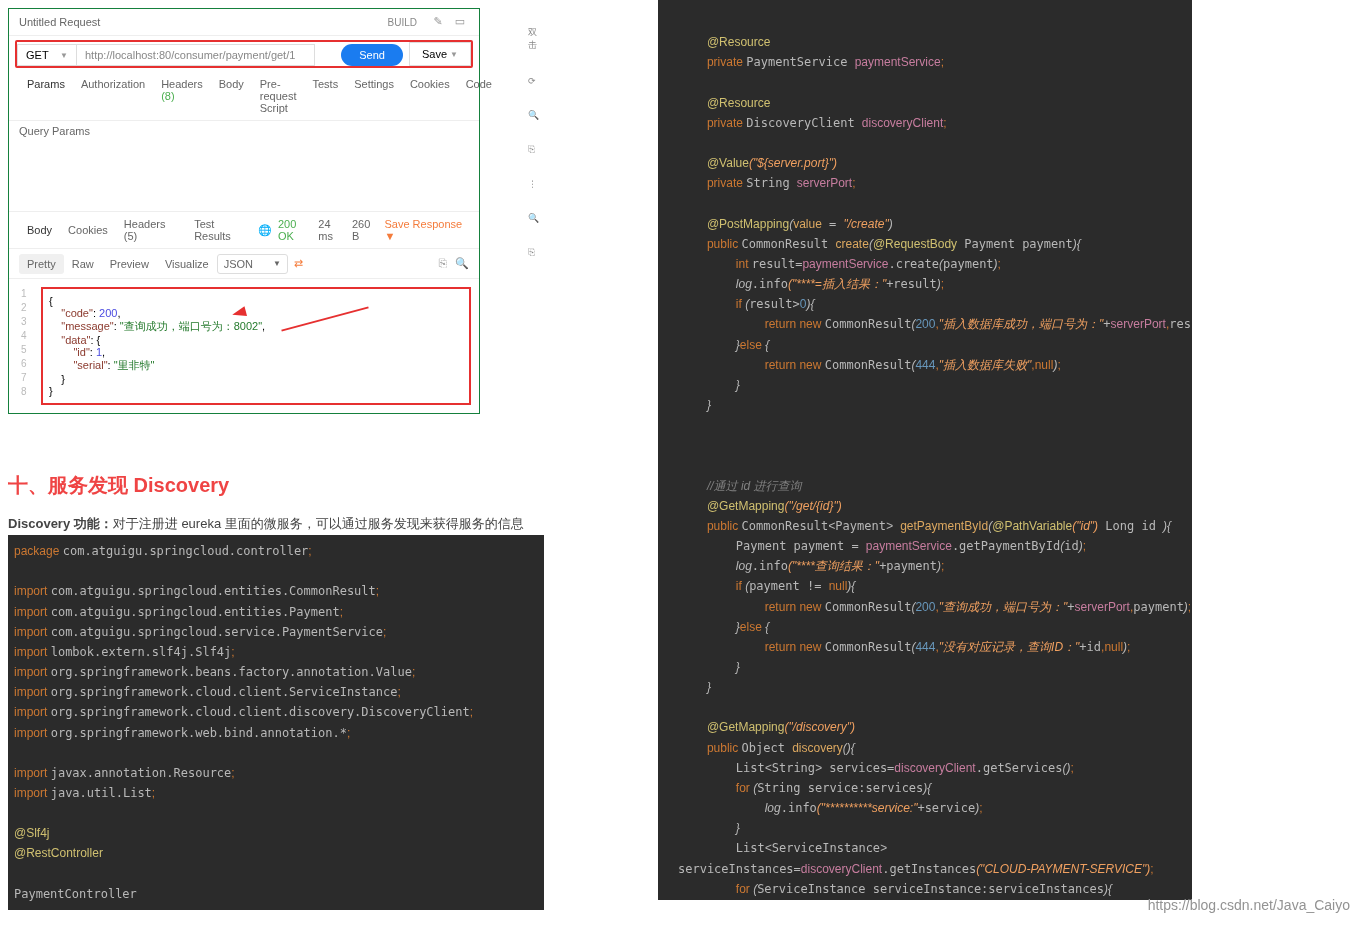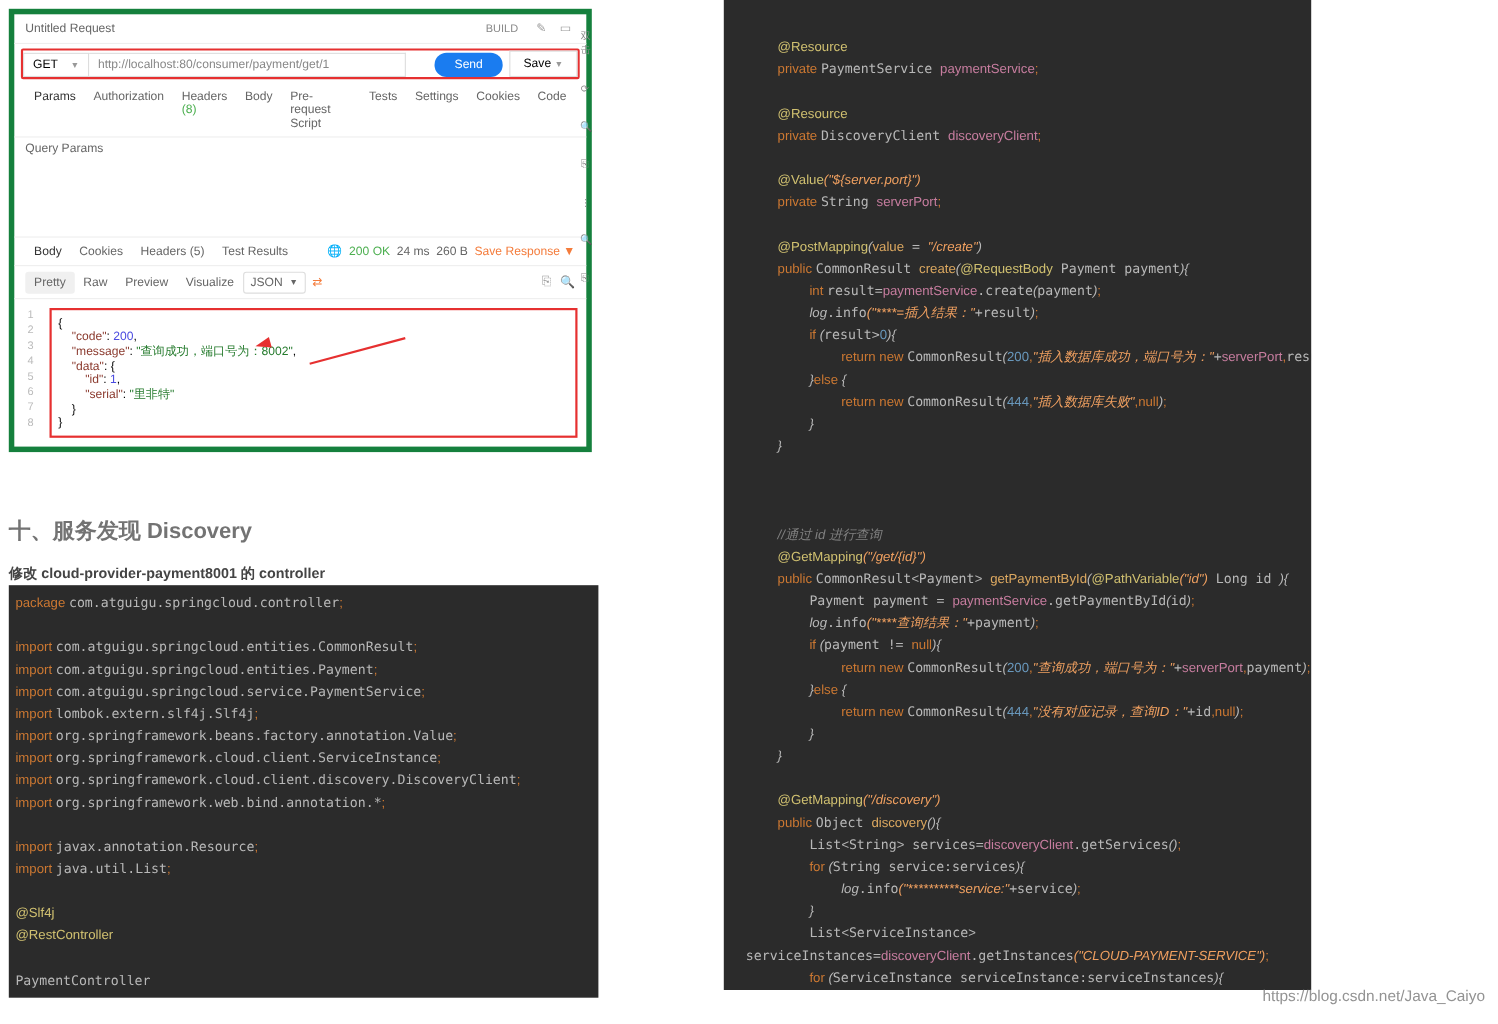--- a/index.html
+++ b/index.html
@@ -1,19 +1,19 @@
 <!DOCTYPE html>
 <html><head>
 <meta charset="utf-8">
 <style>
 *{margin:0;padding:0;box-sizing:border-box;font-family:-apple-system,BlinkMacSystemFont,"Segoe UI",Arial,sans-serif}
 body{background:#fff;display:flex;width:1362px;height:931px;overflow:hidden}
 .left-col{width:660px;padding:8px 0 0 8px;position:relative}
 .right-col{width:702px;background:#fff}
-.postman{border:5px solid #15803d;width:530px;background:#fff;font-size:11px}
+.postman{border:1px solid #15803d;width:472px;background:#fff;font-size:11px}
 .pm-top{display:flex;align-items:center;padding:6px 10px;border-bottom:1px solid #eee}
 .pm-title{flex:1;color:#666}
 .pm-build{color:#888;font-size:10px;margin-right:8px}
 .pm-icon{width:18px;height:14px;margin-left:4px;display:inline-block;color:#999;font-size:11px;text-align:center}
 .pm-url-row{display:flex;padding:0;border:2px solid #e63030;border-radius:2px;margin:4px 6px;align-items:flex-end}
 .pm-method{width:60px;padding:4px 8px;border:1px solid #ddd;font-size:11px;display:flex;align-items:center;justify-content:space-between}
 .pm-method span.caret{color:#999;font-size:8px}
 .pm-url{flex:1;padding:4px 8px;border:1px solid #ddd;border-left:none;color:#888;font-size:11px}
 .pm-send{background:#1a7cf0;color:#fff;padding:5px 18px;border-radius:11px;margin-left:26px;font-size:11px;font-weight:500}
 .pm-save{padding:5px 12px;border:1px solid #ddd;margin-left:6px;font-size:11px;display:flex;align-items:center}
@@ -31,31 +31,31 @@
 .pm-tr{display:flex;border:1px solid #eee;border-top:none;font-size:11px;color:#bbb}
 .pm-resp{display:flex;padding:6px 10px;border-top:1px solid #eee;border-bottom:1px solid #eee;font-size:11px;color:#666;align-items:center}
 .pm-resp .active{color:#333}
 .pm-rtab{padding:0 8px}
 .pm-resp-right{margin-left:auto;display:flex;align-items:center;gap:6px}
 .status-ok{color:#4caf50}
 .save-resp{color:#f47c3c}
 .pm-view{display:flex;padding:4px 10px;border-bottom:1px solid #eee;font-size:11px;color:#666;align-items:center}
 .pm-view>span{padding:4px 8px}
 .pm-view .pretty{background:#f0f0f0;border-radius:3px}
-.pm-view .json{border:1px solid #ddd;padding:3px 6px;border-radius:3px;display:flex;align-items:center;gap:6px}
+.pm-view .json{border:1px solid #ddd;padding:3px 6px;border-radius:3px;display:flex;align-items:center;gap:20px}
 .pm-view-right{margin-left:auto;display:flex;gap:8px;color:#999}
 .pm-body{padding:8px;font-family:Menlo,Consolas,monospace;font-size:11px;position:relative}
 .pm-json-box{border:2px solid #e63030;padding:6px;margin-left:24px}
 .ln{color:#bbb;position:absolute;left:12px;font-size:10px;line-height:14px}
 .jk{color:#8b3a2e}
 .jv{color:#247a2c}
 .jn{color:#4a4ae0}
 .arrow-line{position:absolute;top:318px;left:280px;width:90px;height:2px;background:#e63030;transform:rotate(-15deg)}
 .arrow-head{position:absolute;top:308px;left:232px;width:0;height:0;border-right:14px solid #e63030;border-top:5px solid transparent;border-bottom:5px solid transparent;transform:rotate(-15deg)}
-.heading{font-size:20px;font-weight:700;margin:58px 0 14px;color:#737373}
+.heading{font-size:20px;font-weight:700;margin:58px 0 14px;color:#ef4444}
 .para{font-size:13px;color:#444;line-height:1.7}
 .para strong{font-weight:700}
 .code-block{background:#2b2b2b;font-family:Menlo,Consolas,monospace;font-size:12px;line-height:1.68;color:#b8b8b8;padding:6px;white-space:pre;width:536px;overflow:hidden}
 .code-block2{background:#2b2b2b;font-family:Menlo,Consolas,monospace;font-size:12px;line-height:1.68;color:#b8b8b8;padding:12px 20px;white-space:pre;margin-left:-2px;width:534px;overflow:hidden;height:900px}
 .kw{color:#cc7832}
 .str{color:#f0a060;font-style:italic}
 .ann{color:#d0c070}
 .mtd{color:#dca860}
 .fld{color:#c77d9f}
 .cmt{color:#808080;font-style:italic}
@@ -149,21 +149,21 @@
     <span>双击</span>
     <span>⟳</span>
     <span>🔍</span>
     <span>⎘</span>
     <span>⋮</span>
     <span>🔍</span>
     <span>⎘</span>
   </div>
 
   <div class="heading">十、服务发现 Discovery</div>
-  <div class="para"><strong>修改 cloud-provider-payment8001 的 controller</strong></div>
+  <div class="para"><strong>Discovery 功能：</strong><span>对于注册进 eureka 里面的微服务，可以通过服务发现来获得服务的信息</span></div>
 
   <div class="code-block"><span class="kw">package </span>com.atguigu.springcloud.controller<span class="sep">;</span>
 
 <span class="kw">import </span>com.atguigu.springcloud.entities.CommonResult<span class="sep">;</span>
 <span class="kw">import </span>com.atguigu.springcloud.entities.Payment<span class="sep">;</span>
 <span class="kw">import </span>com.atguigu.springcloud.service.PaymentService<span class="sep">;</span>
 <span class="kw">import </span>lombok.extern.slf4j.Slf4j<span class="sep">;</span>
 <span class="kw">import </span>org.springframework.beans.factory.annotation.Value<span class="sep">;</span>
 <span class="kw">import </span>org.springframework.cloud.client.ServiceInstance<span class="sep">;</span>
 <span class="kw">import </span>org.springframework.cloud.client.discovery.DiscoveryClient<span class="sep">;</span>

